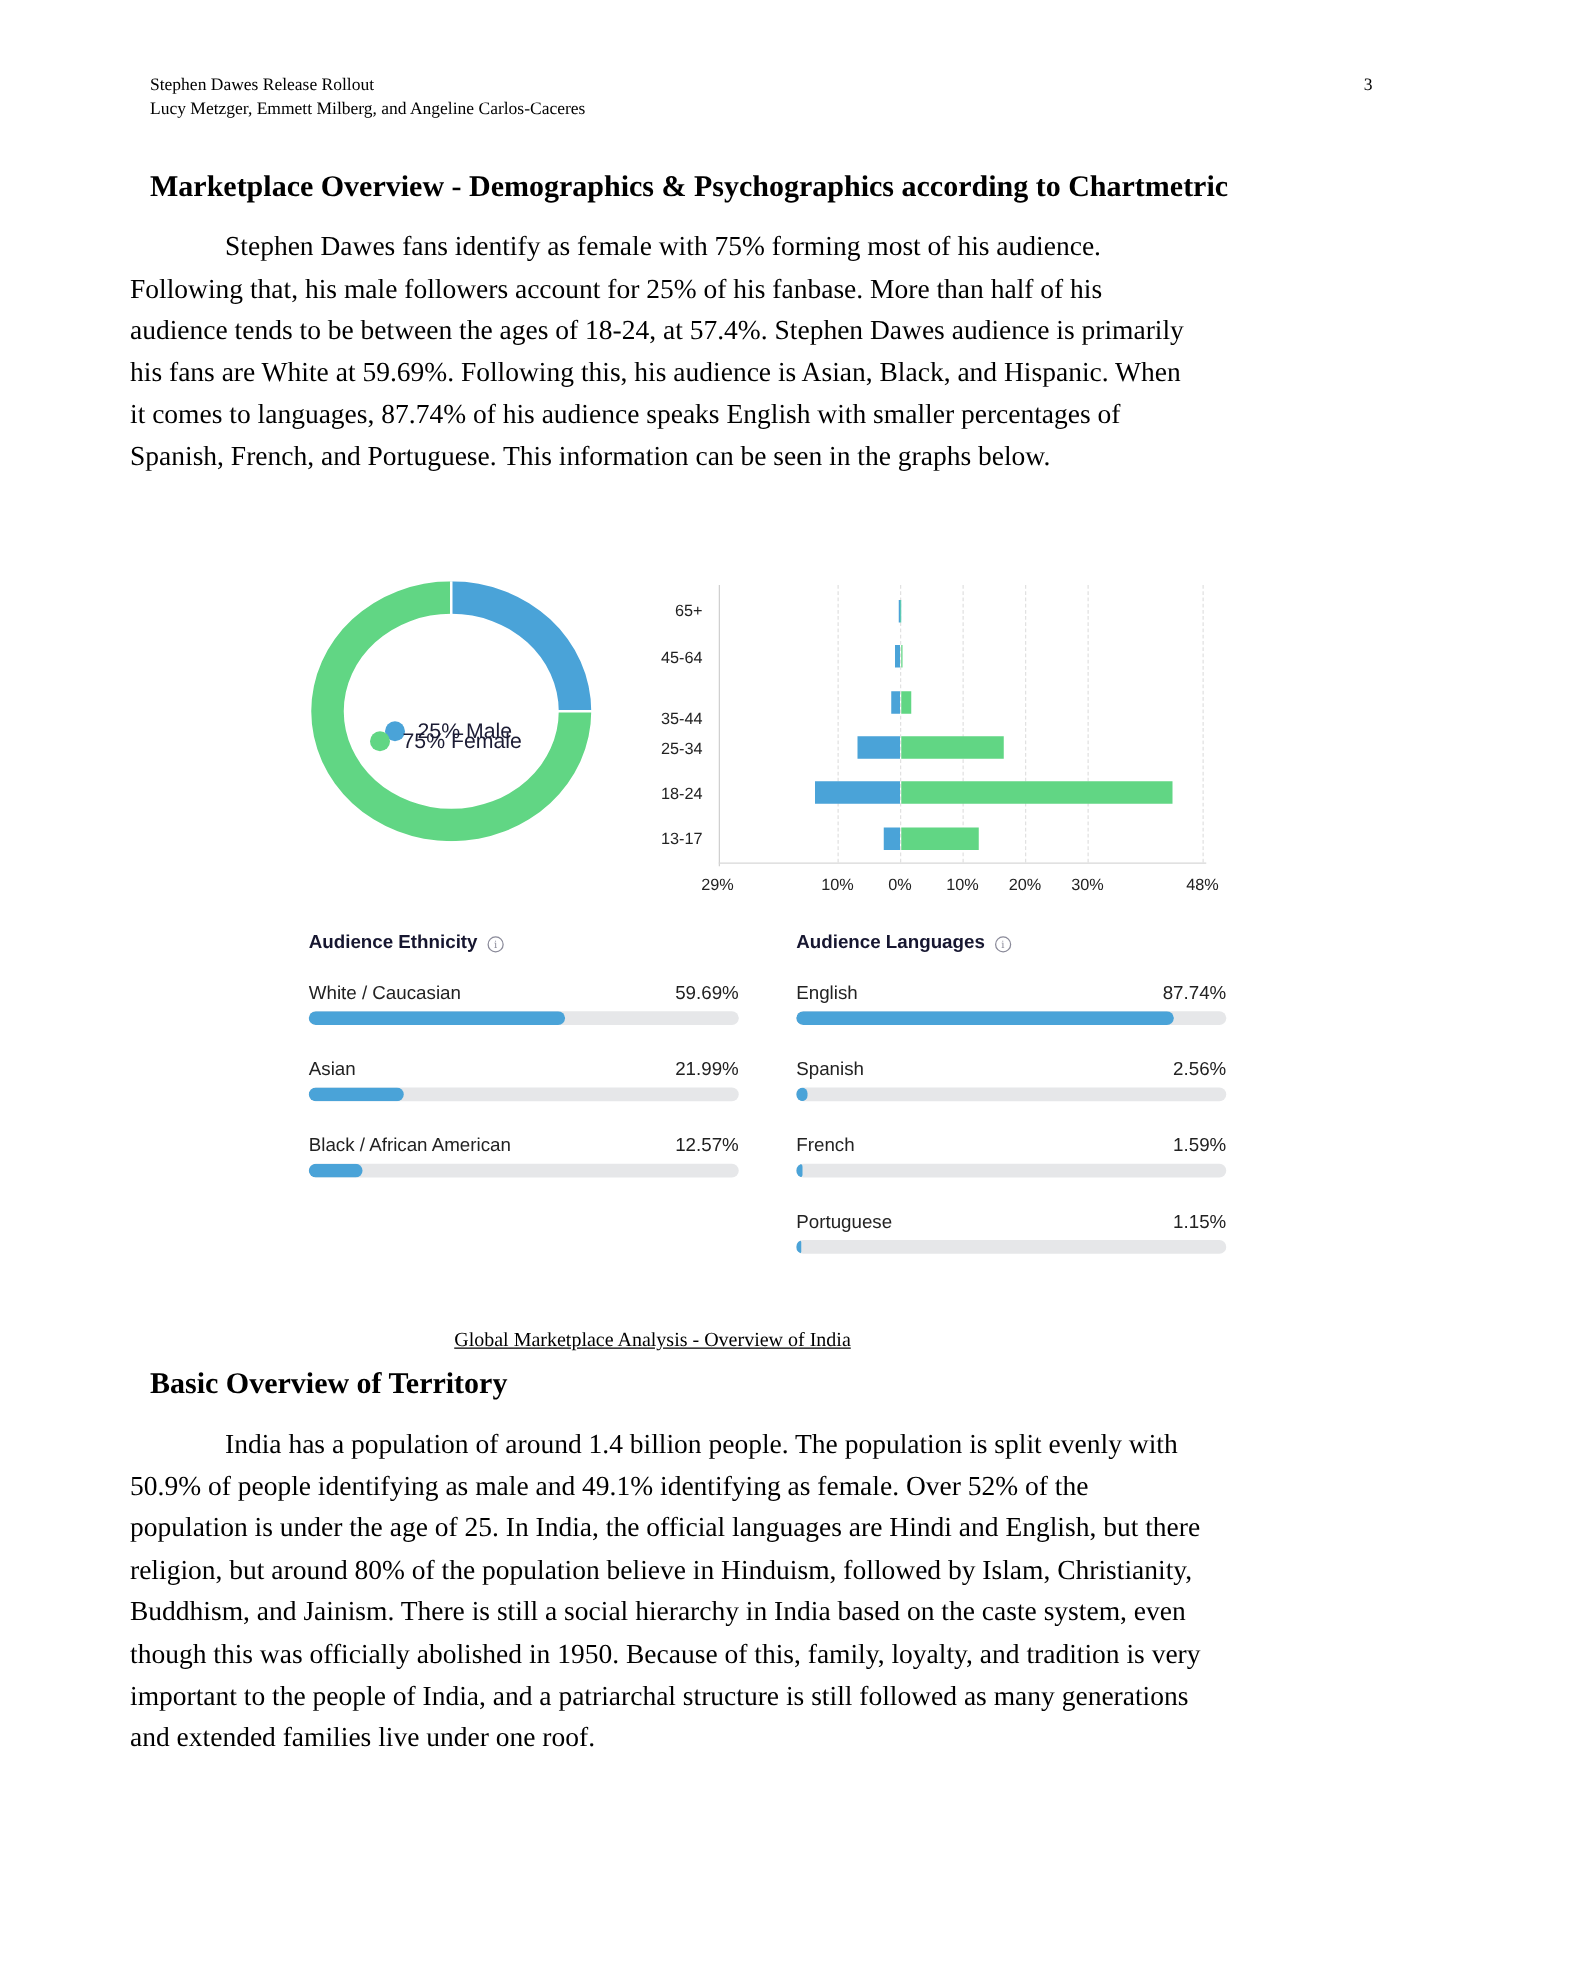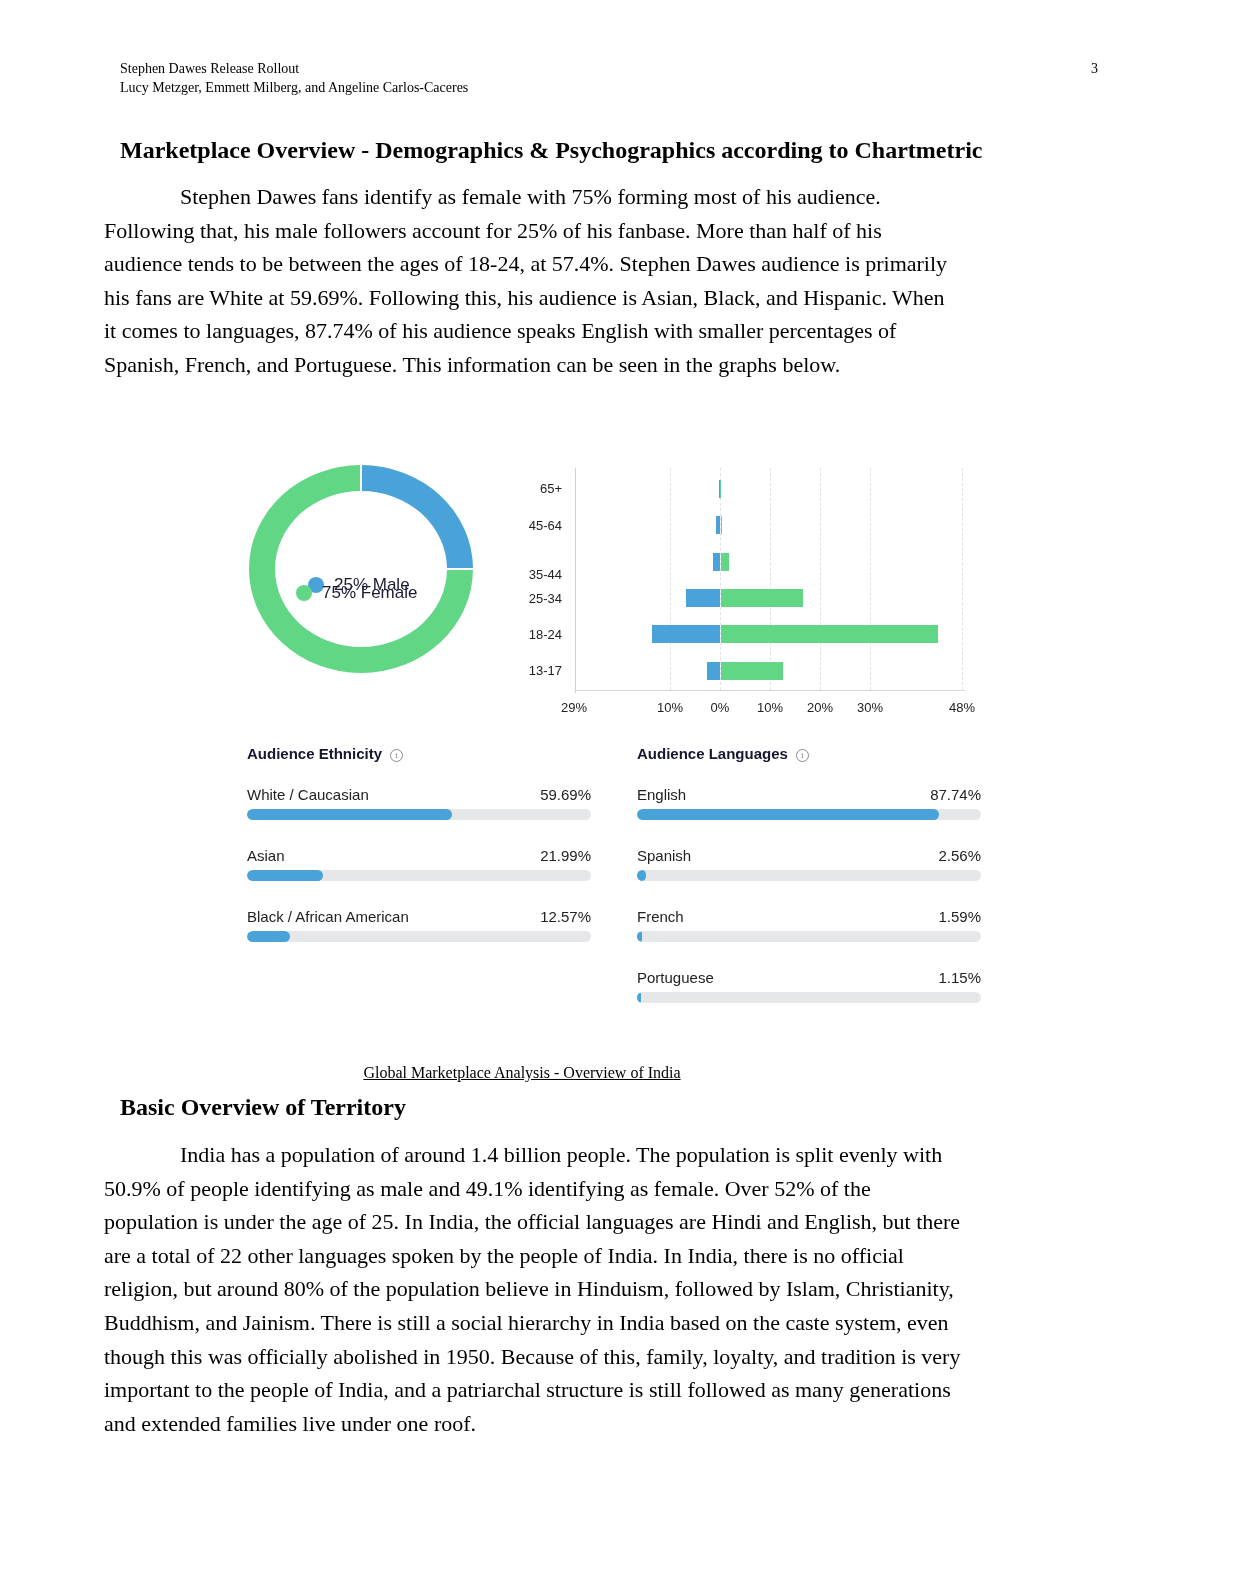--- a/index.html
+++ b/index.html
@@ -191,19 +191,18 @@
 </div>
 
 <div class="centered-title">
   <span>Global Marketplace Analysis - Overview of India</span>
 </div>
 <div class="h-section" style="top:1093px;">Basic Overview of Territory</div>
 <div class="para" style="top:1138px;">
   <div><span class="indent"></span><span>India has a population of around 1.4 billion people. The population is split evenly with</span></div>
   <div>50.9% of people identifying as male and 49.1% identifying as female. Over 52% of the</div>
   <div>population is under the age of 25. In India, the official languages are Hindi and English, but there</div>
-  <div>are a total of 22 other languages spoken by the people of India. In India, there is no official</div>
   <div>religion, but around 80% of the population believe in Hinduism, followed by Islam, Christianity,</div>
   <div>Buddhism, and Jainism. There is still a social hierarchy in India based on the caste system, even</div>
   <div>though this was officially abolished in 1950. Because of this, family, loyalty, and tradition is very</div>
   <div>important to the people of India, and a patriarchal structure is still followed as many generations</div>
   <div>and extended families live under one roof.</div>
 </div>
 
 </body></html>

